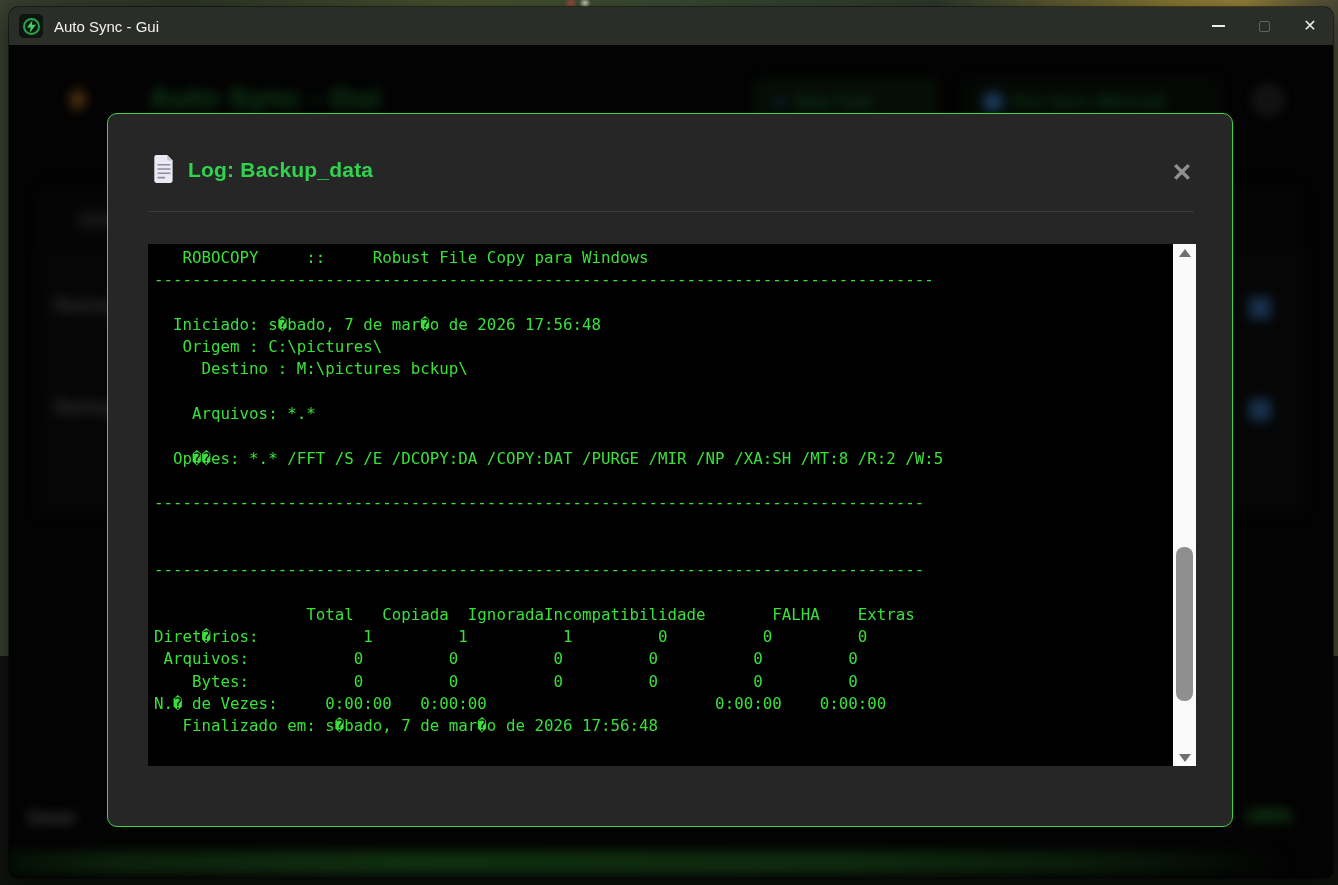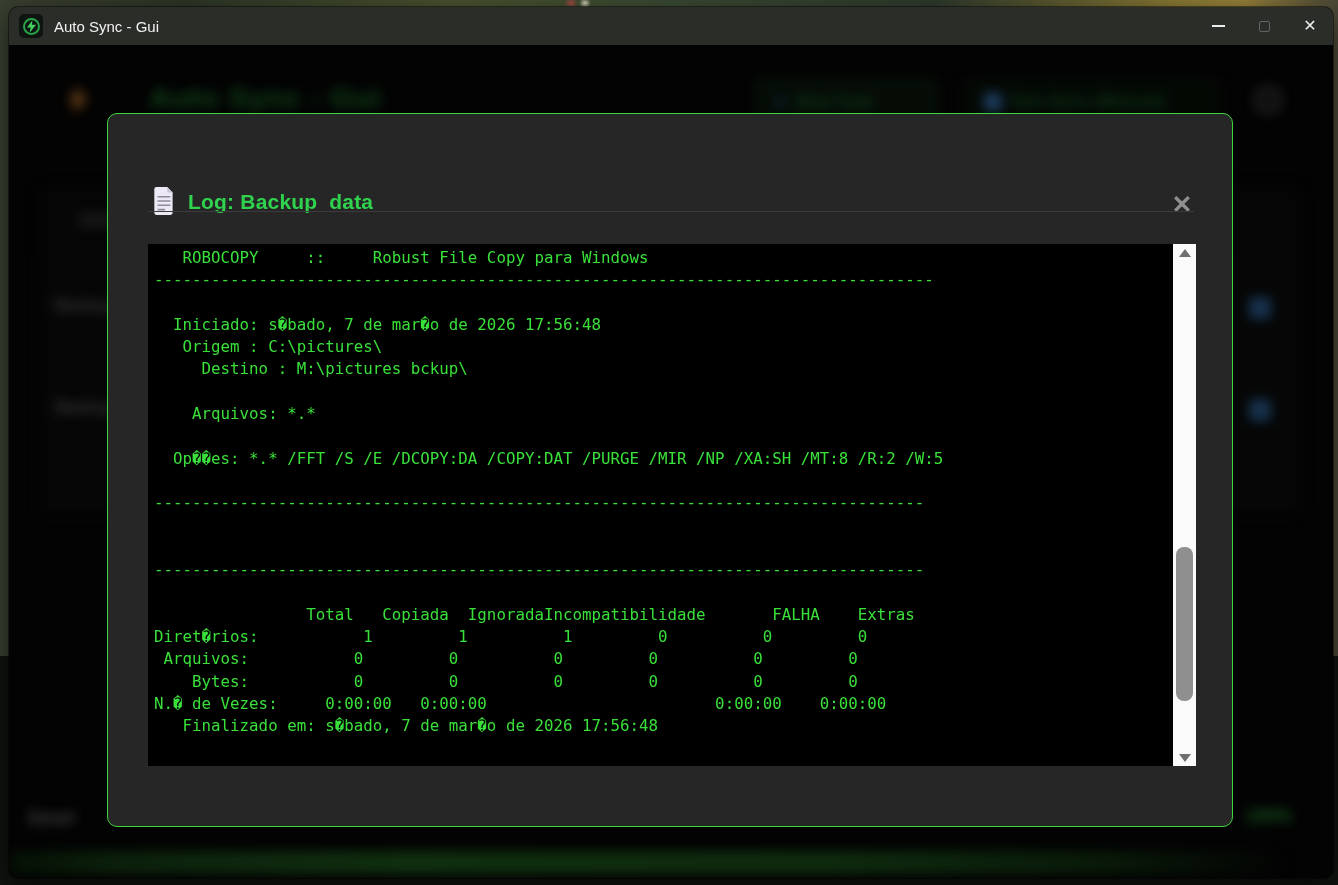--- a/index.html
+++ b/index.html
@@ -75,21 +75,21 @@
     background:linear-gradient(90deg,#0a1f0a 0%,#173f17 8%,#1e5a1e 30%,#1b521b 62%,
                #123312 82%, rgba(8,16,8,0) 97%);
   }
   .dim-overlay { position:absolute; inset:0; background:rgba(0,0,0,.38); }
 
   
   .modal {
     position:absolute; left:98px; top:68px; width:1126px; height:714px;
     background:#262626; border:1.5px solid #3ed63e; border-radius:10px;
   }
-  .modal-head { position:absolute; left:0; top:0; width:100%; height:96px;margin-top:32px; }
+  .modal-head { position:absolute; left:0; top:0; width:100%; height:96px; }
   .doc-icon { position:absolute; left:45px; top:41px; width:22px; height:28px; }
   .modal-title {
     position:absolute; left:80px; top:44px; font-size:21px; font-weight:bold;
     color:#2fd34e; letter-spacing:.2px;
   }
   .modal-close {
     position:absolute; left:1056px; top:40px; width:36px; height:36px;
     color:#8f8f8f; font-size:25px; font-weight:bold; text-align:center; line-height:36px;
     cursor:pointer;
   }

